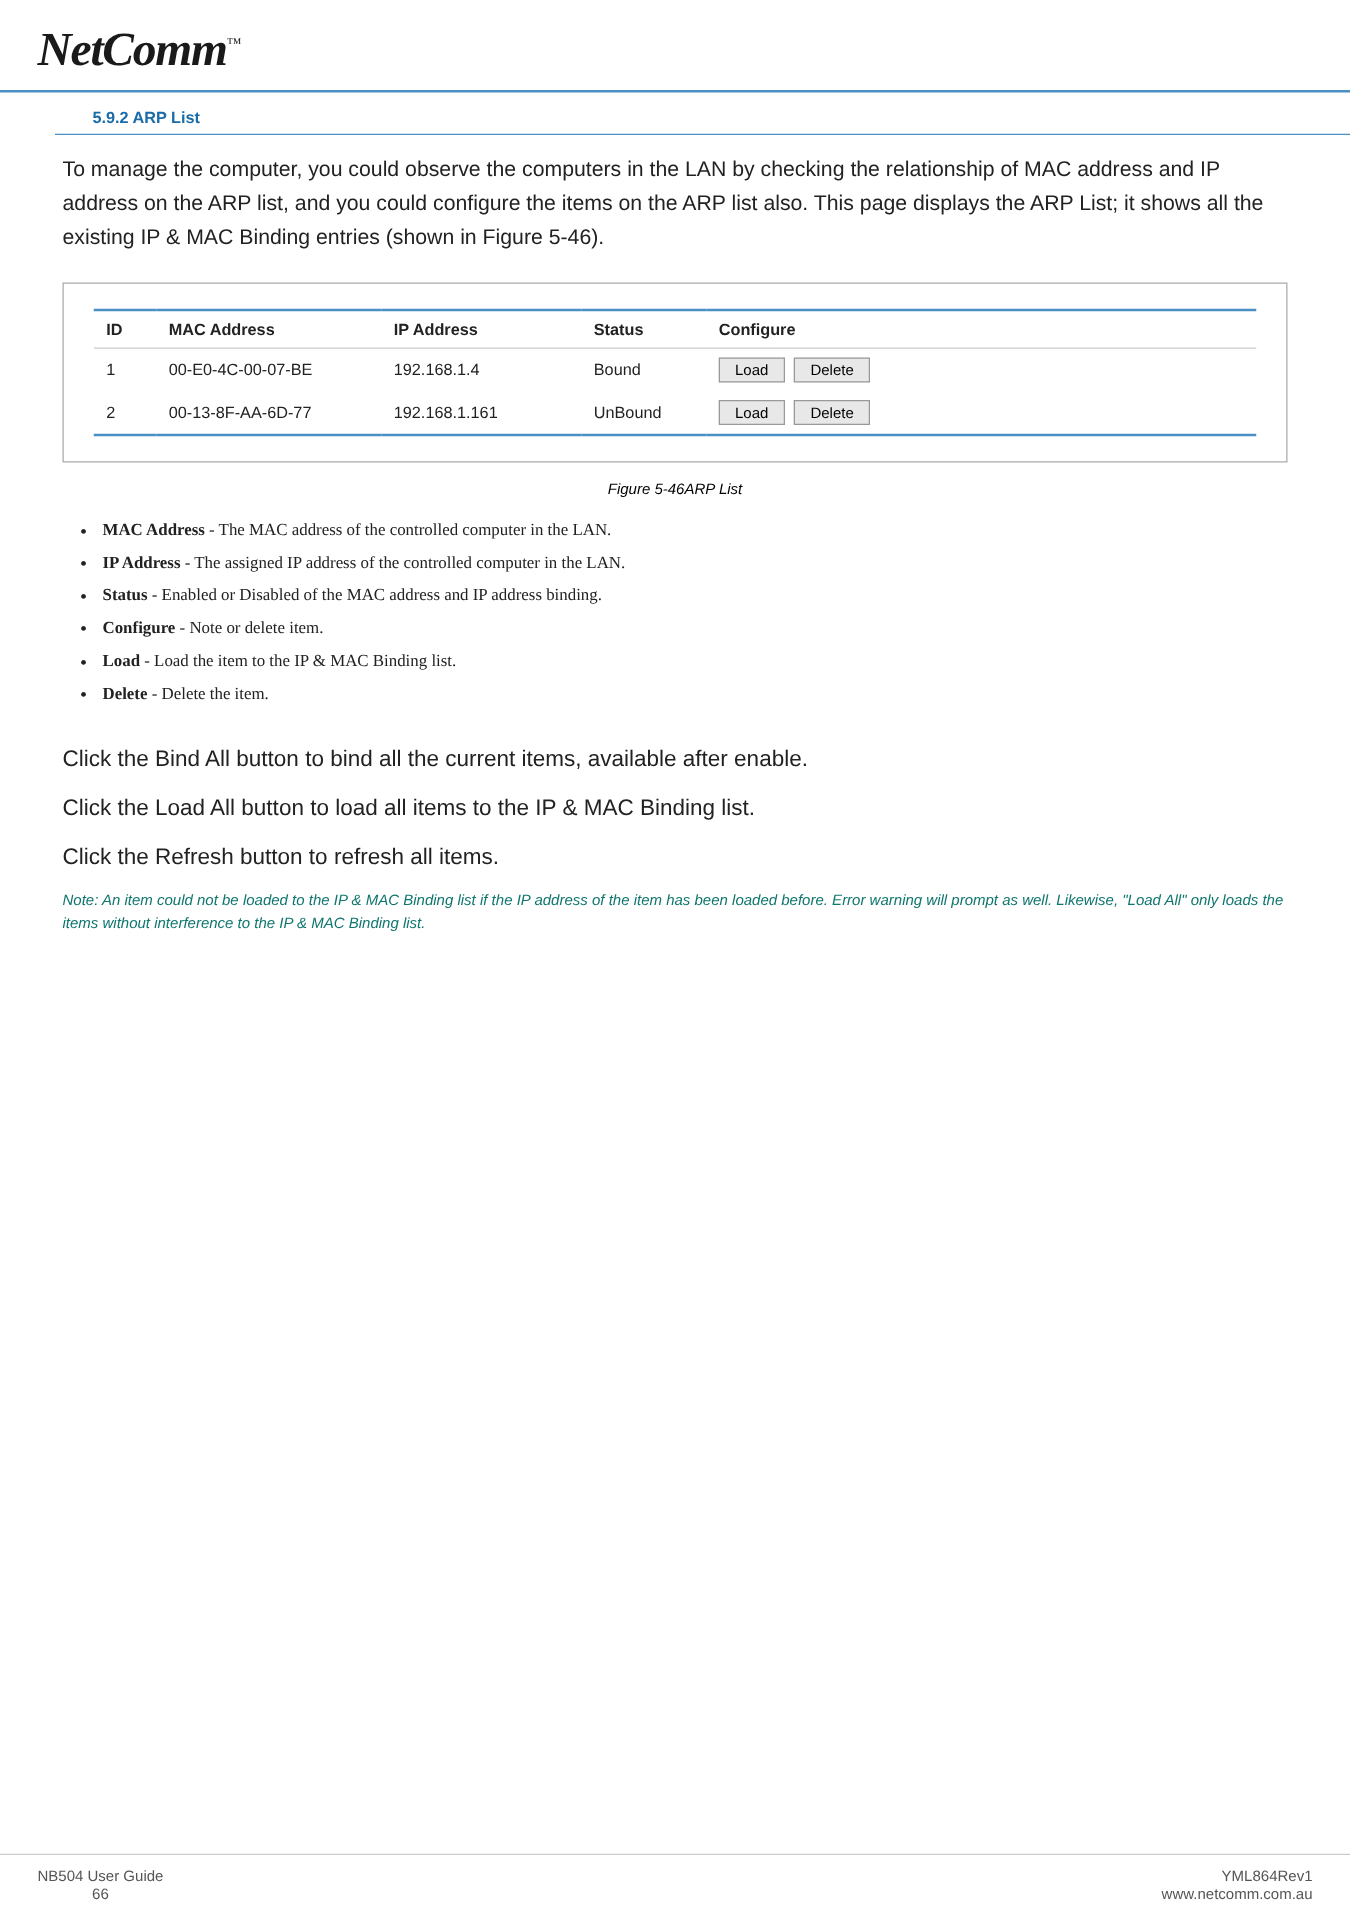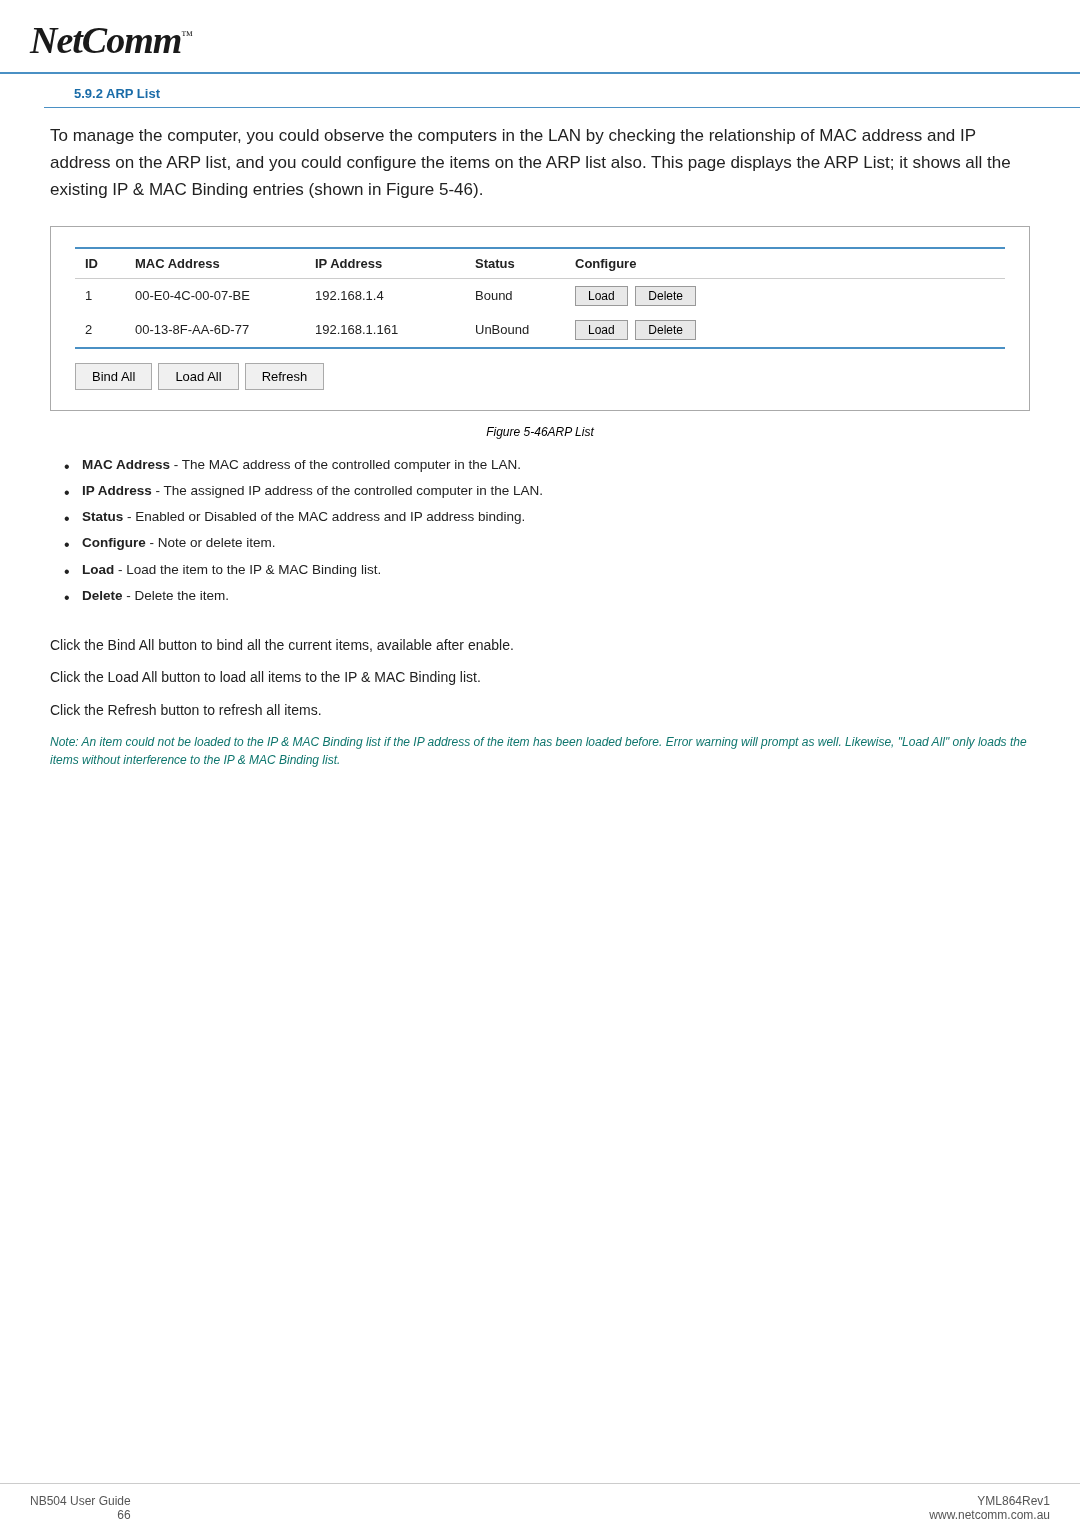--- a/index.html
+++ b/index.html
@@ -136,41 +136,42 @@
       color: #000000;
       font-size: 12px;
       margin-bottom: 16px;
     }
 
     
     .feature-list {
       list-style: none;
       margin-bottom: 28px;
       padding-left: 10px;
+      font-family: Liberation Serif, serif;
     }
     .feature-list li {
       position: relative;
       padding-left: 22px;
       margin-bottom: 6px;
       font-size: 13.5px;
       line-height: 1.5;
     }
     .feature-list li::before {
       content: '•';
       position: absolute;
       left: 4px;
       font-size: 16px;
       color: #222;
     }
     .feature-list li strong {
       font-weight: bold;
     }
 
     .paragraph {
-      font-size: 14px;
+      font-size: 18px;
       line-height: 1.6;
       margin-bottom: 10px;
     }
 
     .note-text {
       font-style: italic;
       color: #0f766e;
       font-size: 12px;
       line-height: 1.5;
       margin-top: 12px;
@@ -182,21 +183,21 @@
       bottom: 0;
       left: 0;
       right: 0;
       padding: 10px 30px;
       border-top: 1px solid #ccc;
       display: flex;
       justify-content: space-between;
       font-size: 12px;
       color: #555;
     }
-    .footer-left { text-align: right; }
+    .footer-left { text-align: center; }
     .footer-right { text-align: right; }
   </style>
 </head>
 <body>
 
 <div class="header">
   <div class="logo-text">
     <span>NetComm</span><span class="logo-tm">™</span>
   </div>
 </div>
@@ -238,25 +239,20 @@
           <td>192.168.1.161</td>
           <td>UnBound</td>
           <td>
             <button class="btn-small">Load</button>
             <button class="btn-small">Delete</button>
           </td>
         </tr>
       </tbody>
     </table>
 
-    <div class="button-row">
-      <button class="btn-main">Bind All</button>
-      <button class="btn-main">Load All</button>
-      <button class="btn-main">Refresh</button>
-    </div>
   </div>
 
   <p class="figure-caption">Figure 5-46ARP List</p>
 
   <ul class="feature-list">
     <li>
       <strong>MAC Address</strong><span> - The MAC address of the controlled computer in the LAN.</span>
     </li>
     <li>
       <strong>IP Address</strong><span> - The assigned IP address of the controlled computer in the LAN.</span>

